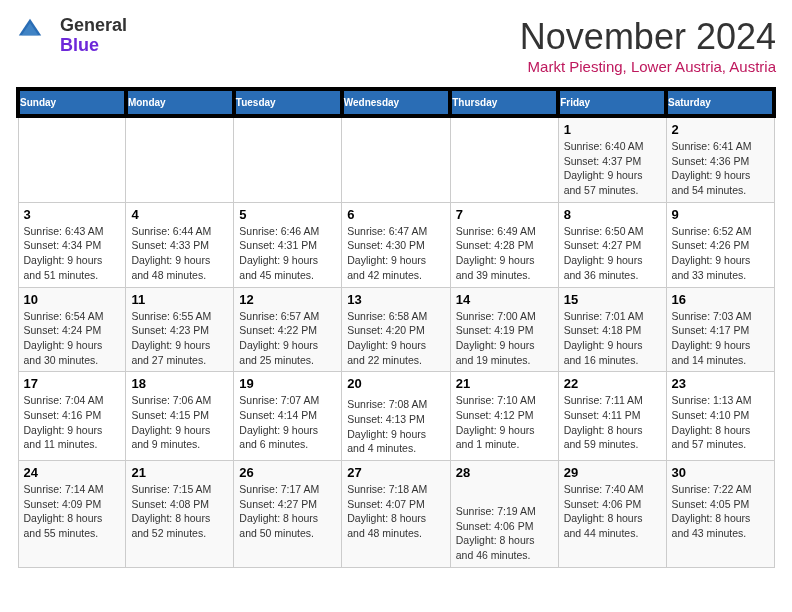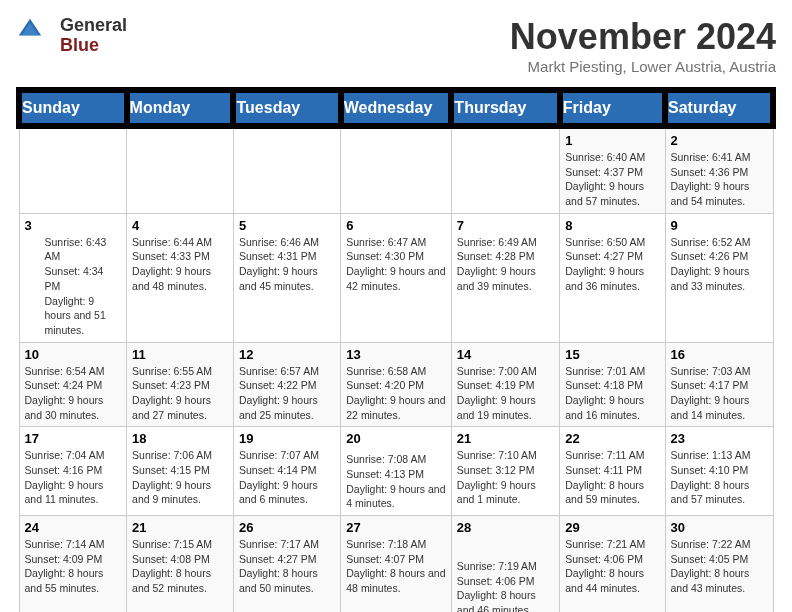--- a/index.html
+++ b/index.html
@@ -20,50 +20,50 @@
       display: flex;
       align-items: flex-start;
       gap: 16px;
     }
     .logo-text {
       font-size: 18px;
       font-weight: bold;
       line-height: 1.1;
     }
     .logo-text .general { color: #333; }
-    .logo-text .blue { color: #7f1d1d; }
+    .logo-text .blue { color: #6d28d9; }
     .logo-icon {
       width: 28px;
       height: 28px;
     }
     .title-block {
       text-align: right;
     }
     .month-title {
       font-size: 36px;
-      font-weight: bold;
+      font-weight: normal;
       color: #333;
     }
     .subtitle {
       font-size: 15px;
-      color: #737373;
+      color: #be185d;
     }
     .calendar {
       width: 100%;
       border-collapse: collapse;
       font-size: 11px;
     }
     .calendar thead th {
       background-color: #2a6db5;
       color: #fff;
       padding: 6px 0;
       text-align: left;
-      font-size: 16px;
+      font-size: 10px;
       font-weight: bold;
-      border: 6px solid #000000;
+      border: 4px solid #000000;
     }
     .calendar tbody td {
       vertical-align: top;
       padding: 4px 5px;
       border: 1px solid #ccc;
       width: 113px;
       min-height: 80px;
       background: #fff;
     }
     .calendar tbody tr:nth-child(odd) td {
@@ -135,21 +135,21 @@
         <td>
           <span class="day-num">2</span>
           <div class="day-info" style="white-space: pre-line;">Sunrise: 6:41 AM
 Sunset: 4:36 PM
 Daylight: 9 hours and 54 minutes.</div>
         </td>
       </tr>
       <tr>
         <td>
           <span class="day-num">3</span>
-          <div class="day-info" style="white-space: pre-line; margin-left: 20px;">Sunrise: 6:43 AM
+          <div class="day-info" style="white-space: pre-line;">Sunrise: 6:43 AM
 Sunset: 4:34 PM
 Daylight: 9 hours and 51 minutes.</div>
         </td>
         <td>
           <span class="day-num">4</span>
           <div class="day-info" style="white-space: pre-line;">Sunrise: 6:44 AM
 Sunset: 4:33 PM
 Daylight: 9 hours and 48 minutes.</div>
         </td>
         <td>
@@ -248,21 +248,21 @@
         </td>
         <td>
           <span class="day-num">20</span>
           <div class="day-info" style="white-space: pre-line; margin-top: 6px;">Sunrise: 7:08 AM
 Sunset: 4:13 PM
 Daylight: 9 hours and 4 minutes.</div>
         </td>
         <td>
           <span class="day-num">21</span>
           <div class="day-info" style="white-space: pre-line;">Sunrise: 7:10 AM
-Sunset: 3:12 PM
+Sunset: 4:12 PM
 Daylight: 9 hours and 1 minute.</div>
         </td>
         <td>
           <span class="day-num">22</span>
           <div class="day-info" style="white-space: pre-line;">Sunrise: 7:11 AM
 Sunset: 4:11 PM
 Daylight: 8 hours and 59 minutes.</div>
         </td>
         <td>
           <span class="day-num">23</span>
@@ -297,21 +297,21 @@
 Daylight: 8 hours and 48 minutes.</div>
         </td>
         <td>
           <span class="day-num">28</span>
           <div class="day-info" style="white-space: pre-line; margin-top: 24px;">Sunrise: 7:19 AM
 Sunset: 4:06 PM
 Daylight: 8 hours and 46 minutes.</div>
         </td>
         <td>
           <span class="day-num">29</span>
-          <div class="day-info" style="white-space: pre-line;">Sunrise: 7:21 AM
+          <div class="day-info" style="white-space: pre-line;">Sunrise: 7:40 AM
 Sunset: 4:06 PM
 Daylight: 8 hours and 44 minutes.</div>
         </td>
         <td>
           <span class="day-num">30</span>
           <div class="day-info" style="white-space: pre-line;">Sunrise: 7:22 AM
 Sunset: 4:05 PM
 Daylight: 8 hours and 43 minutes.</div>
         </td>
       </tr>

